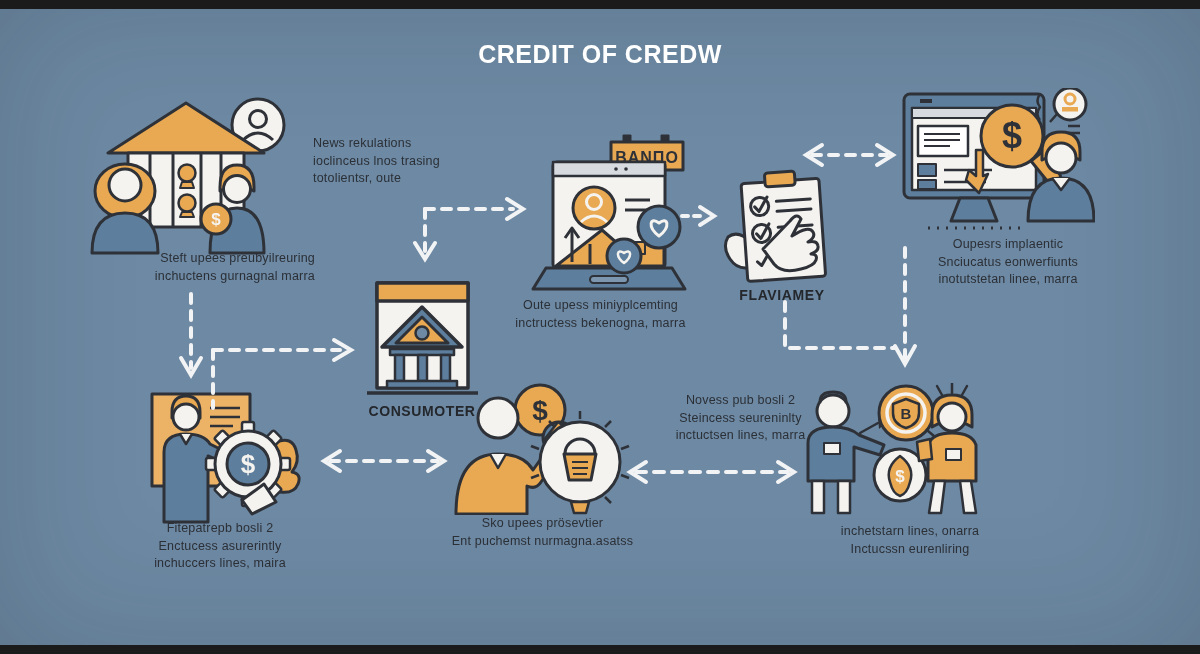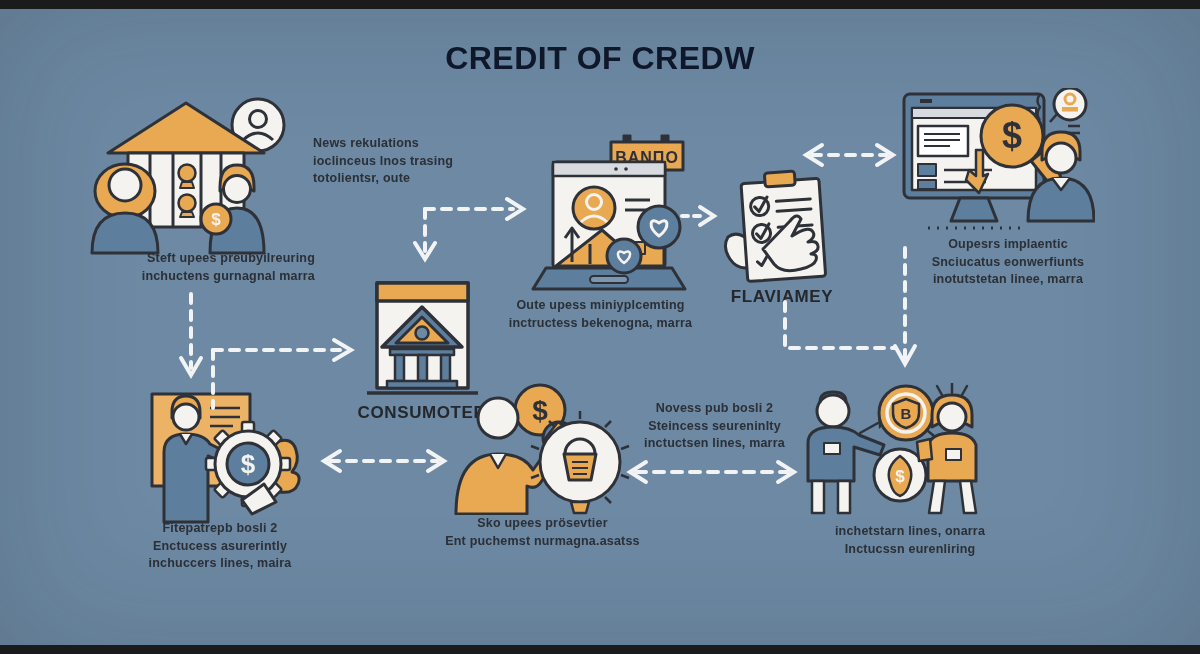--- a/index.html
+++ b/index.html
@@ -7,30 +7,30 @@
     position:relative;width:1200px;height:654px;overflow:hidden;
     background:#6d89a3;
     font-family:"Liberation Sans",sans-serif;
     box-shadow:inset 0 0 140px rgba(20,30,40,.18);
   }
   .frame-bar{position:absolute;left:0;width:100%;height:9px;background:#1b1b1b;}
   .frame-bar.top{top:0;}
   .frame-bar.bottom{bottom:0;}
   .title{
     position:absolute;top:40px;left:0;width:100%;text-align:center;
-    font-size:32px;font-weight:800;color:#0f172a;letter-spacing:.5px;
+    font-size:25px;font-weight:800;color:#ffffff;letter-spacing:.5px;
   }
   .abs{position:absolute;}
   .caption{
-    font-size:12.5px;font-weight:700;color:#2b2f36;line-height:1.4;
+    font-size:12.5px;font-weight:400;color:#2b2f36;line-height:1.4;
     text-align:center;letter-spacing:.2px;
   }
   .caption.left{text-align:left;}
   .node-label{
-    font-size:17px;font-weight:800;color:#24272c;text-align:center;letter-spacing:.6px;
+    font-size:14px;font-weight:800;color:#24272c;text-align:center;letter-spacing:.6px;
   }
   svg{display:block;}
   svg text{font-family:"Liberation Sans",sans-serif;}
   .arrow{pointer-events:none;}
 </style>
 </head>
 <body>
 
 <div class="canvas">
   <div class="frame-bar top"></div>
@@ -251,21 +251,21 @@
         <path d="M-9 40 h18 l-3 11 h-12 Z" fill="#e9a852" stroke-width="2.5"></path>
       </g>
     </g>
     <text x="100" y="40" font-size="28" font-weight="bold" fill="#2e3238" text-anchor="middle">$</text>
   </svg>
   <div class="abs caption" style="left:420px;top:515px;width:245px;">
     <div>Sko upees prösevtier</div>
     <div>Ent puchemst nurmagna.asatss</div>
   </div>
 
-  <div class="abs caption" style="left:622px;top:392px;width:185px;margin-top:8px;">
+  <div class="abs caption" style="left:648px;top:392px;width:185px;">
     <div>Novess pub bosli 2</div>
     <div>Steincess seureninlty</div>
     <div>inctuctsen lines, marra</div>
   </div>
 
   <svg class="abs" style="left:800px;top:383px;" width="200" height="140" viewBox="0 0 200 140">
     <g stroke="#2e3238" stroke-width="3" stroke-linejoin="round" stroke-linecap="round">
       <circle cx="33" cy="28" r="16" fill="#f5f3ef"></circle>
       <path d="M20 19 Q20 9 33 9 Q46 9 46 19" fill="none"></path>
       <path d="M8 98 L8 60 Q8 44 33 44 Q50 44 59 52 L84 62 L80 72 L54 64 L54 98 Z" fill="#5d7e9c"></path>

